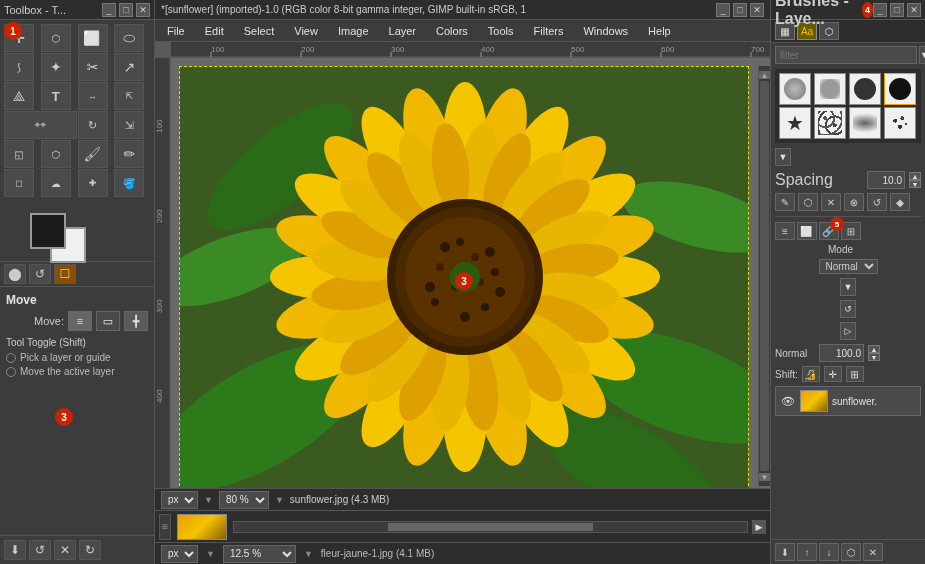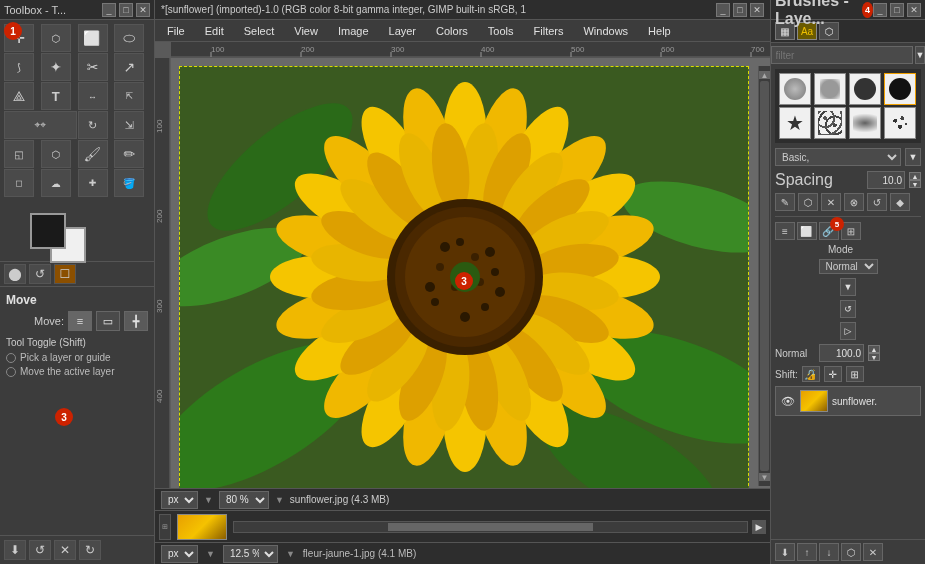--- a/index.html
+++ b/index.html
@@ -299,21 +299,20 @@
       justify-content: space-between;
       padding: 0 4px;
       border-bottom: 1px solid #555;
       position: relative;
     }
 
     .brush-filter-row {
       padding: 3px 4px;
       display: flex;
       align-items: center;
-      justify-content: center;
     }
 
     .filter-input {
       flex: 1;
       background: #4a4a4a;
       border: 1px solid #666;
       color: #ccc;
       padding: 2px 4px;
       font-size: 10px;
       height: 18px;
@@ -845,21 +844,21 @@
 
         <div style="width:14px; height:14px; background:#555; display:flex; align-items:center; justify-content:center; font-size:9px; cursor:pointer;">▶</div>
       </div>
     </div>
 
     <div class="bottom-status-bar">
       <select class="zoom-select">
         <option>px</option>
       </select>
       <span style="font-size:9px;color:#888;">▼</span>
-      <select class="zoom-select" style="width:55px;">
+      <select class="zoom-select" style="width:73px;">
         <option>12.5 %</option>
       </select>
       <span style="font-size:9px;color:#888;">▼</span>
       <span>fleur-jaune-1.jpg (4.1 MB)</span>
     </div>
   </div>
 
   <div class="brushes-panel">
     <div class="brushes-titlebar">
       <span style="font-size:16px; color:#ccc; font-weight:bold;">Brushes - Laye...</span>
@@ -908,23 +907,20 @@
       </div>
       <div class="brush-item">
         <div style="width:24px;height:24px;background:radial-gradient(ellipse 80% 40% at 50% 50%, rgba(0,0,0,0.6), transparent);"></div>
       </div>
       <div class="brush-item">
         <div style="width:24px;height:24px;background:radial-gradient(circle at 30% 40%, #333 2px, transparent 2px), radial-gradient(circle at 60% 30%, #444 2px, transparent 2px), radial-gradient(circle at 50% 65%, #333 2px, transparent 2px), radial-gradient(circle at 75% 55%, #444 1px, transparent 1px);"></div>
       </div>
     </div>
 
     <div class="brush-preset-row">
-      <select class="preset-select">
-        <option>Basic,</option>
-      </select>
       <div style="width:16px;height:18px;background:#4a4a4a;border:1px solid #666;display:flex;align-items:center;justify-content:center;font-size:9px;">▼</div>
     </div>
 
     <div class="spacing-row">
       <span class="spacing-label">Spacing</span>
       <input type="text" class="num-input-small" value="10.0" style="">
       <div class="spacing-arrows">
         <div class="sp-arr">▲</div>
         <div class="sp-arr">▼</div>
       </div>

